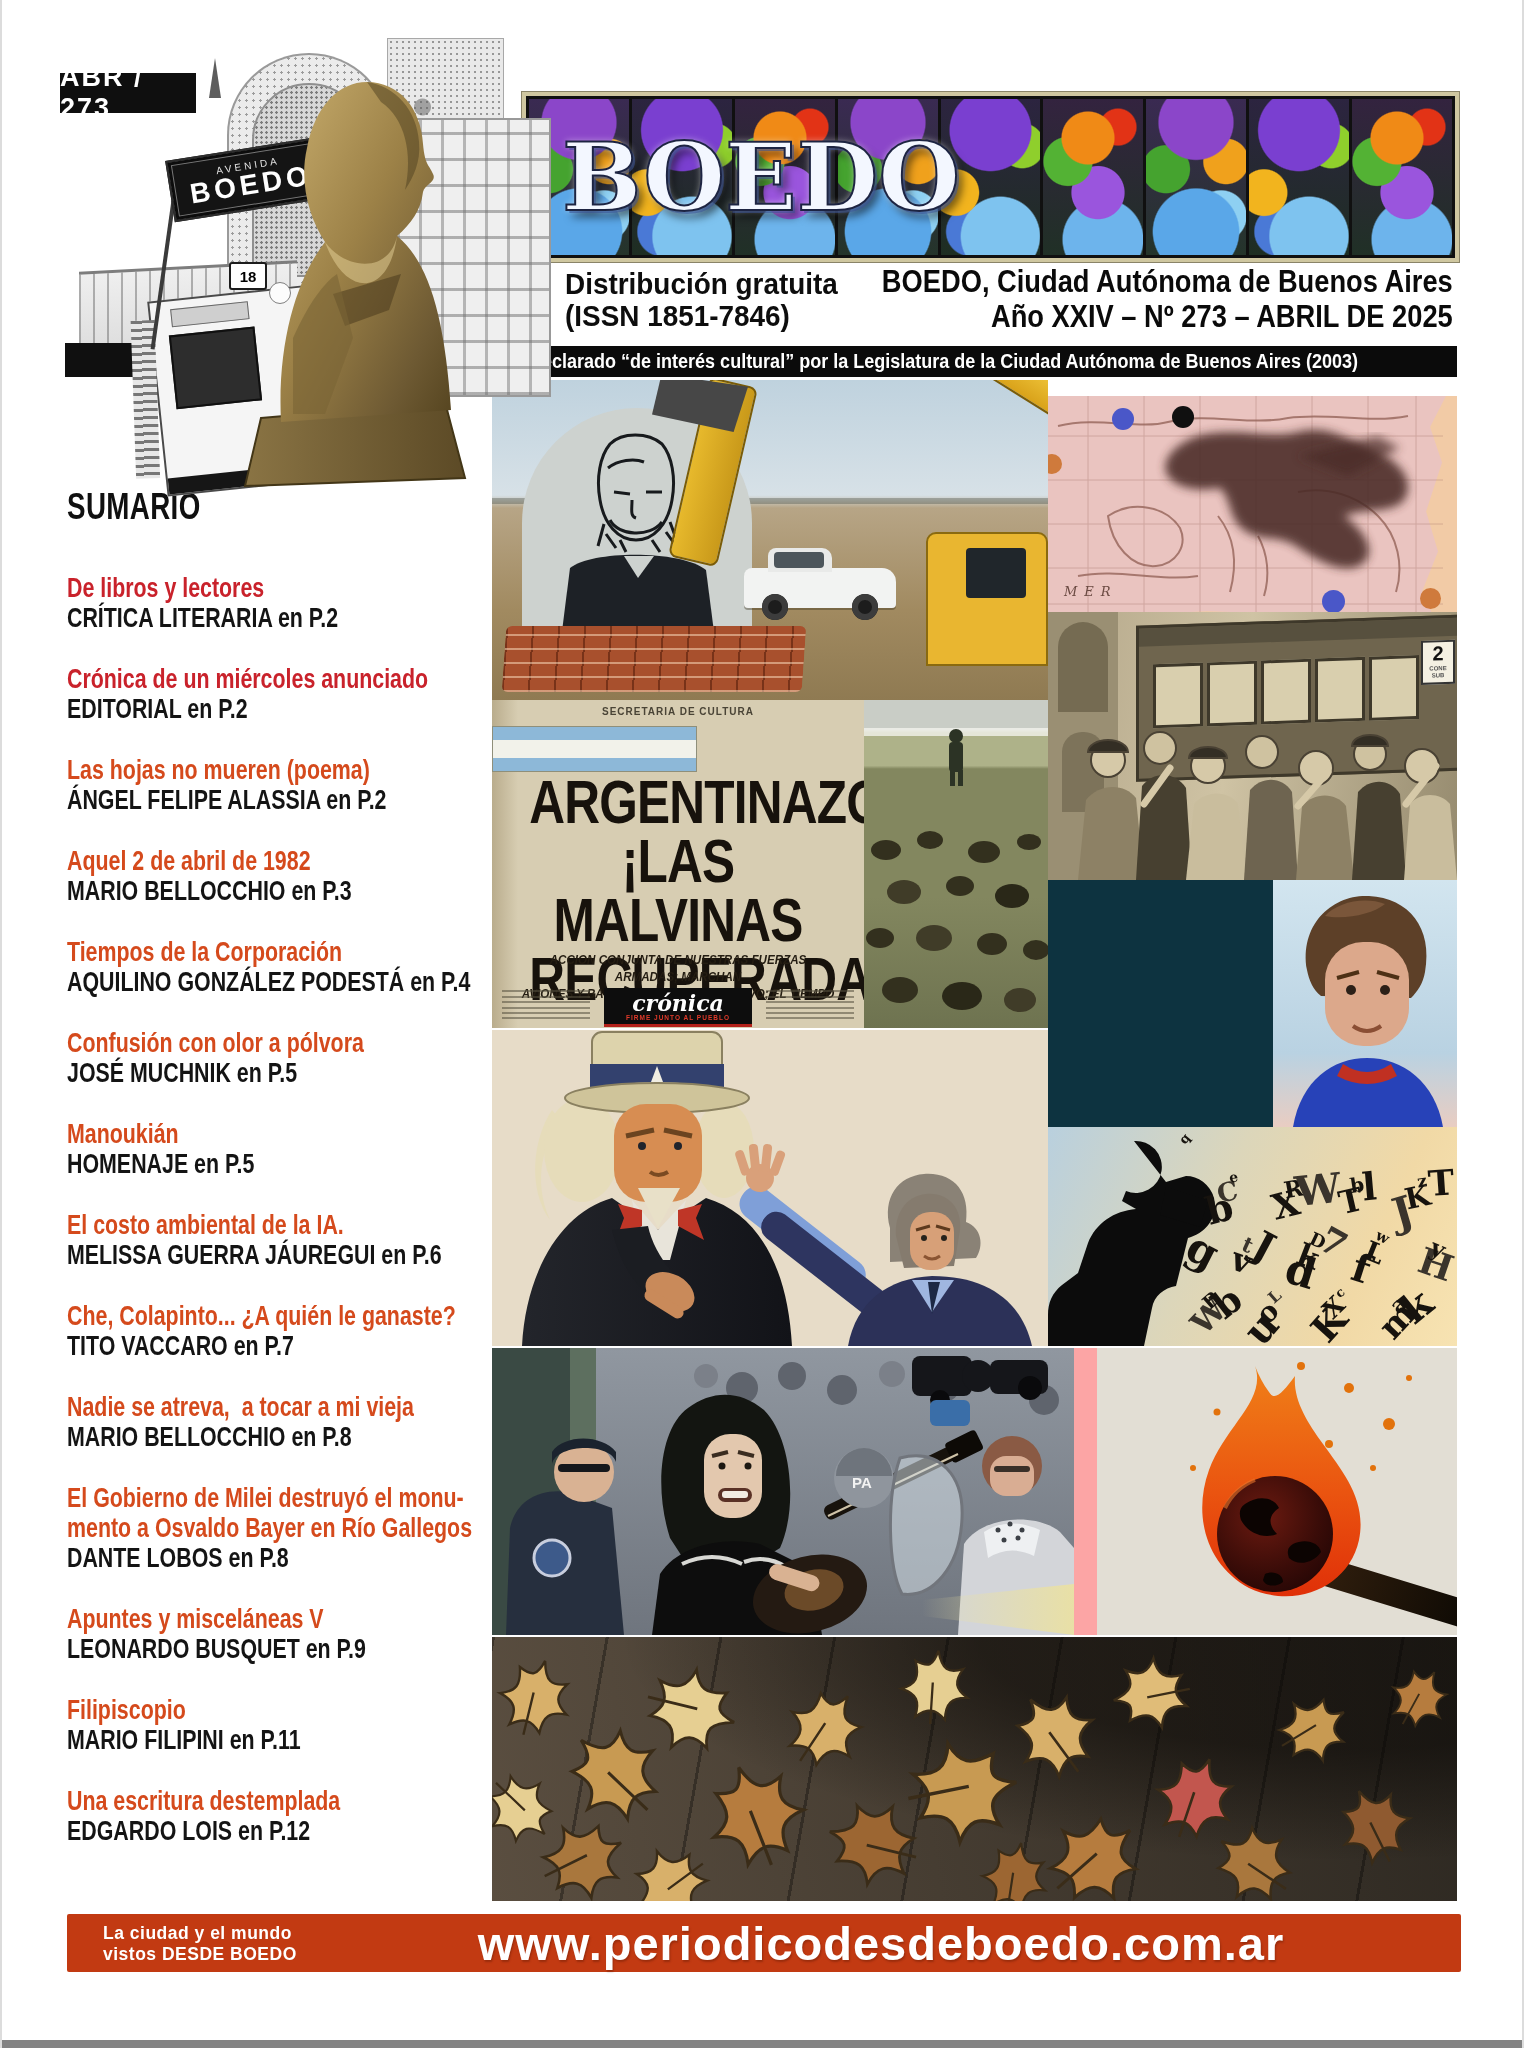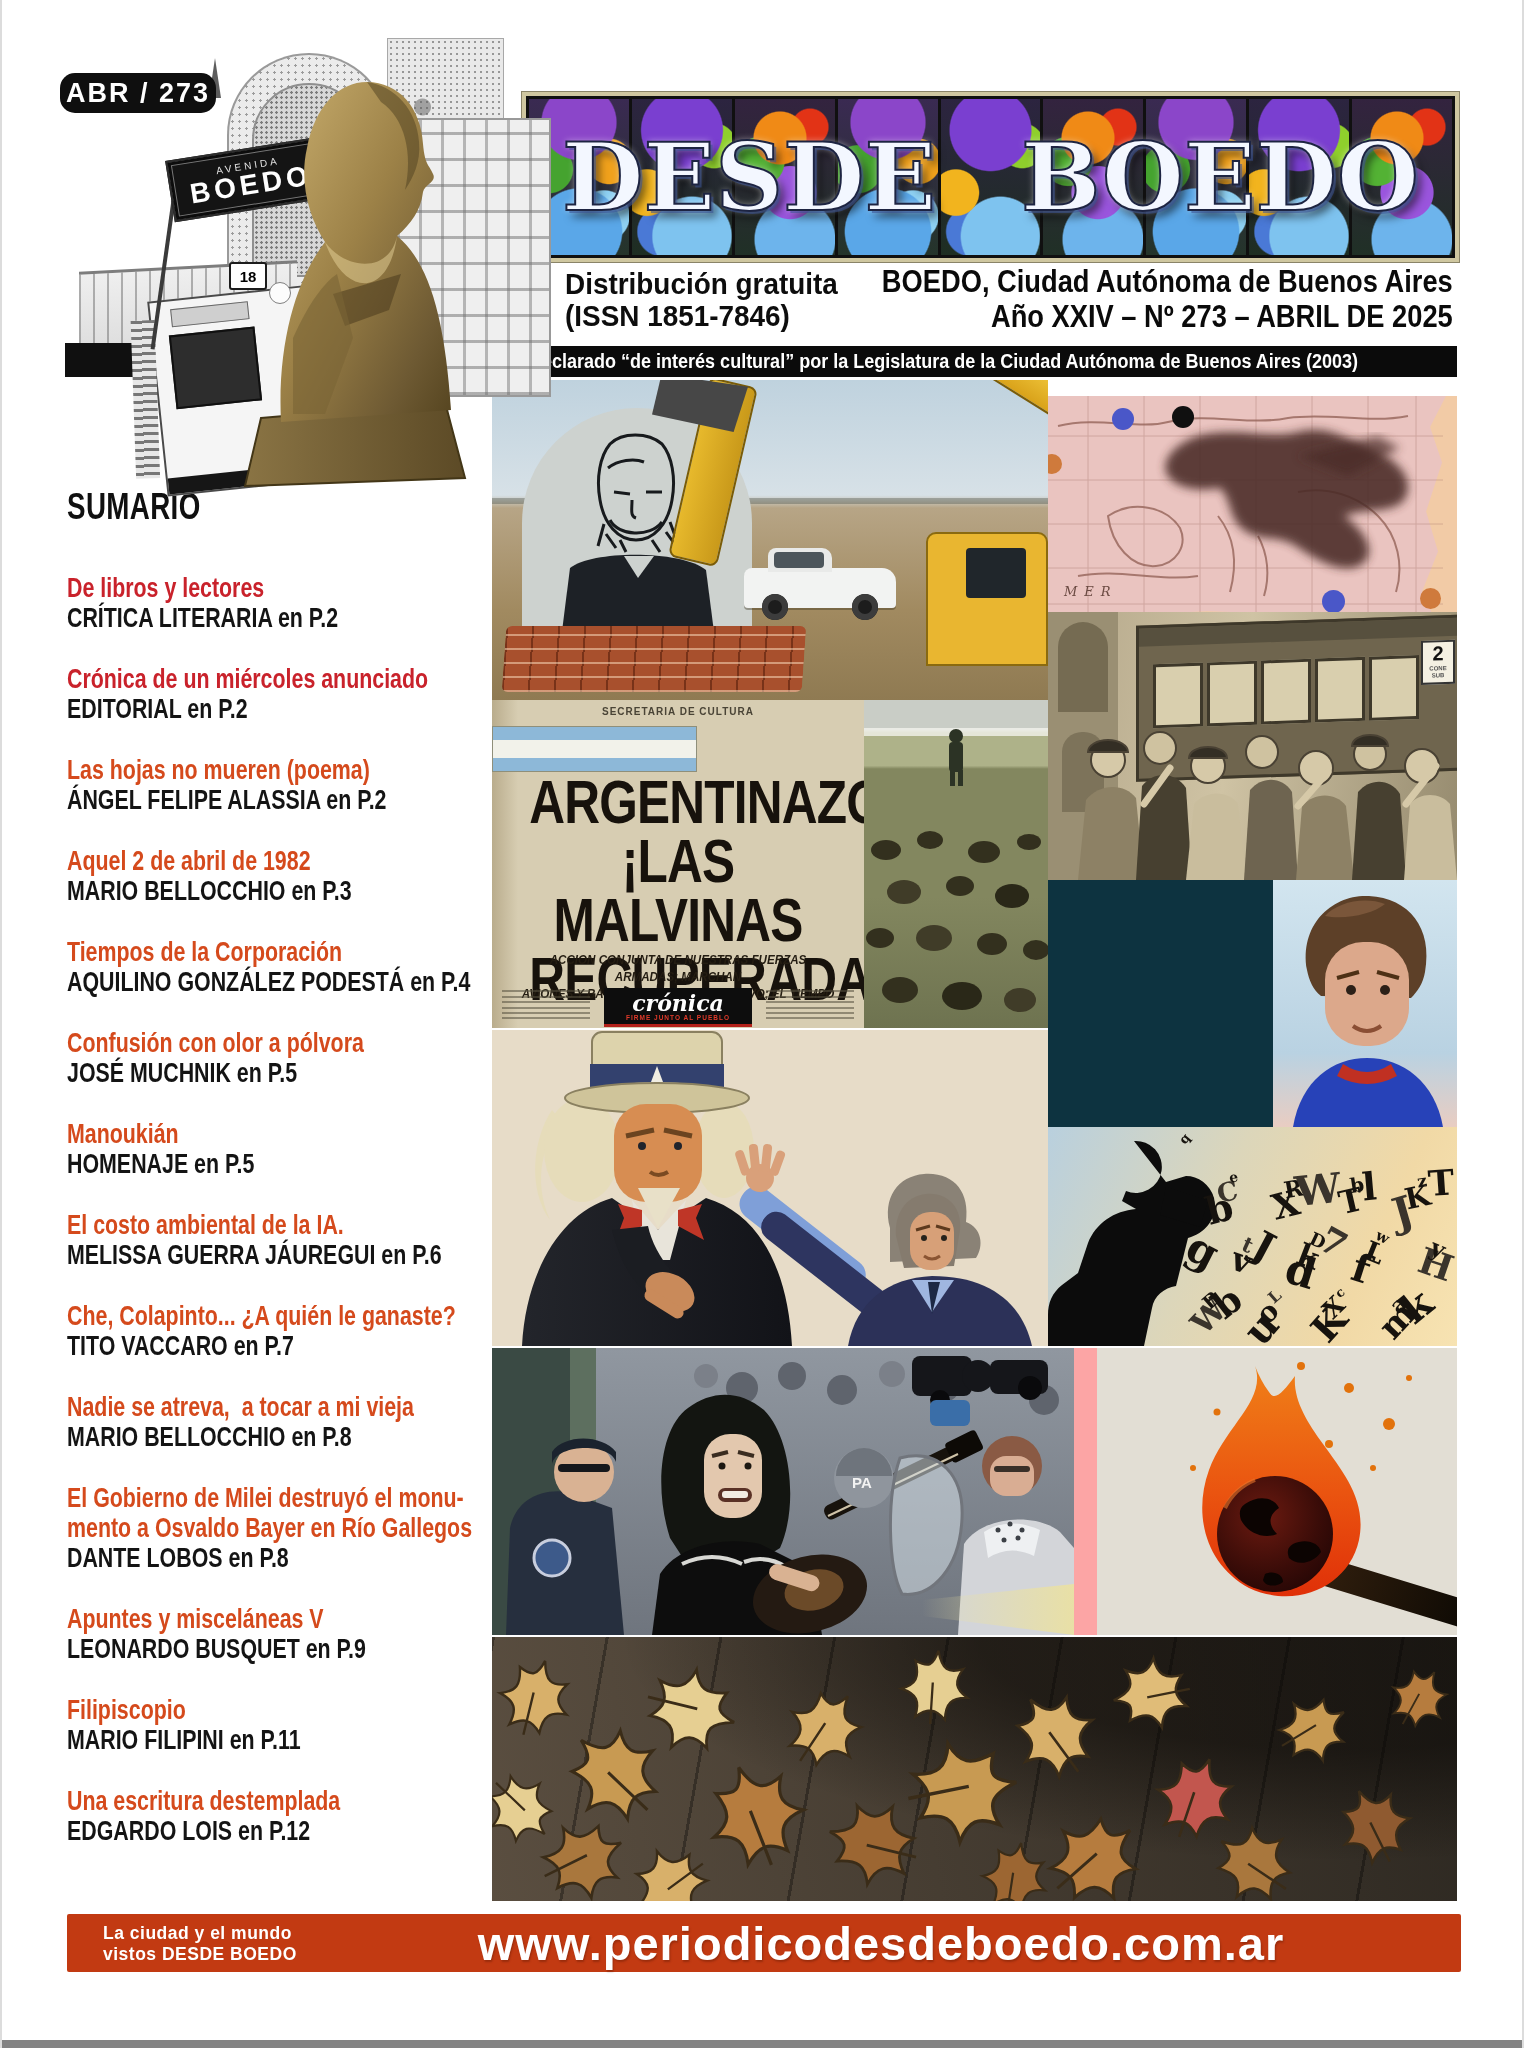--- a/index.html
+++ b/index.html
@@ -3,21 +3,21 @@
 <meta charset="utf-8">
 <style>
   html,body{margin:0;padding:0;background:#ffffff;}
   .page{position:relative;width:1524px;height:2048px;background:#fff;overflow:hidden;
         font-family:"Liberation Sans",sans-serif;
         border-left:2px solid #dcdcdc;border-right:2px solid #dcdcdc;box-sizing:border-box;}
   .abs{position:absolute;}
   .nosel{user-select:none;}
 
   
-  #badge{left:58px;top:73px;width:156px;height:40px;background:#0f0f0f;border-radius:15px;
+  #badge{left:58px;top:73px;width:136px;height:40px;background:#0f0f0f;border-radius:0;
          color:#fff;font-weight:700;font-size:27px;letter-spacing:2px;
          display:flex;align-items:center;justify-content:center;z-index:9;}
 
   
   #topcollage{left:55px;top:38px;width:445px;height:452px;z-index:5;}
   .sketch{background:#ececec;border:2px solid #9a9a9a;
           background-image:radial-gradient(rgba(90,90,90,.55) 1px,transparent 1.4px);
           background-size:7px 7px;}
   #dome{left:170px;top:15px;width:160px;height:245px;border-radius:85px 85px 0 0;border-bottom:none;}
   #dome-in{left:195px;top:45px;width:110px;height:190px;border-radius:60px 60px 0 0;
@@ -241,21 +241,20 @@
     <div class="pane pa"></div>
     <div class="pane pb"></div>
     <div class="pane pc"></div>
     <div class="pane pa"></div>
     <div class="pane pb"></div>
     <div class="pane pc"></div>
     <div class="pane pa"></div>
     <div class="pane pb"></div>
     <div class="pane pc"></div>
     <div id="masthead-title" class="abs">
-      <span>DESDE</span>
       <span>BOEDO</span>
     </div>
   </div>
 
   <div id="pub-left" class="abs">
     <div>Distribución gratuita</div>
     <div>(ISSN 1851-7846)</div>
   </div>
   <div id="pub-right" class="abs">
     <div>BOEDO, Ciudad Autónoma de Buenos Aires</div>

